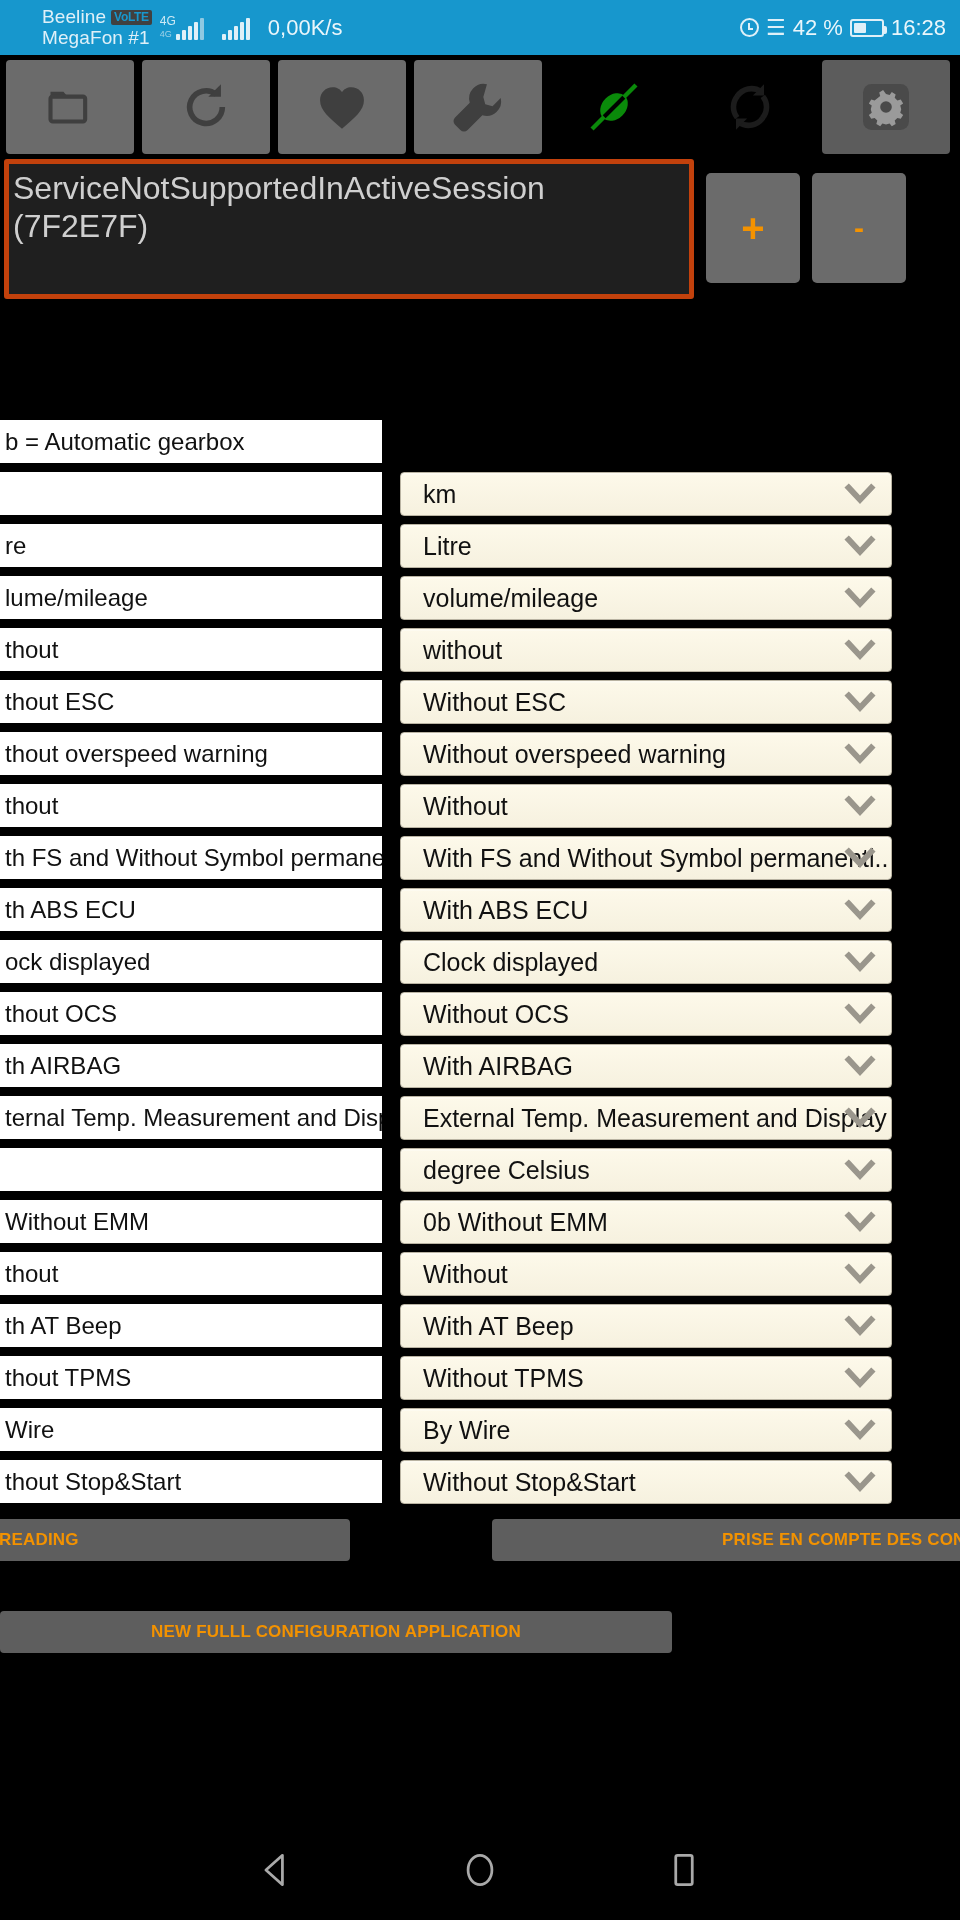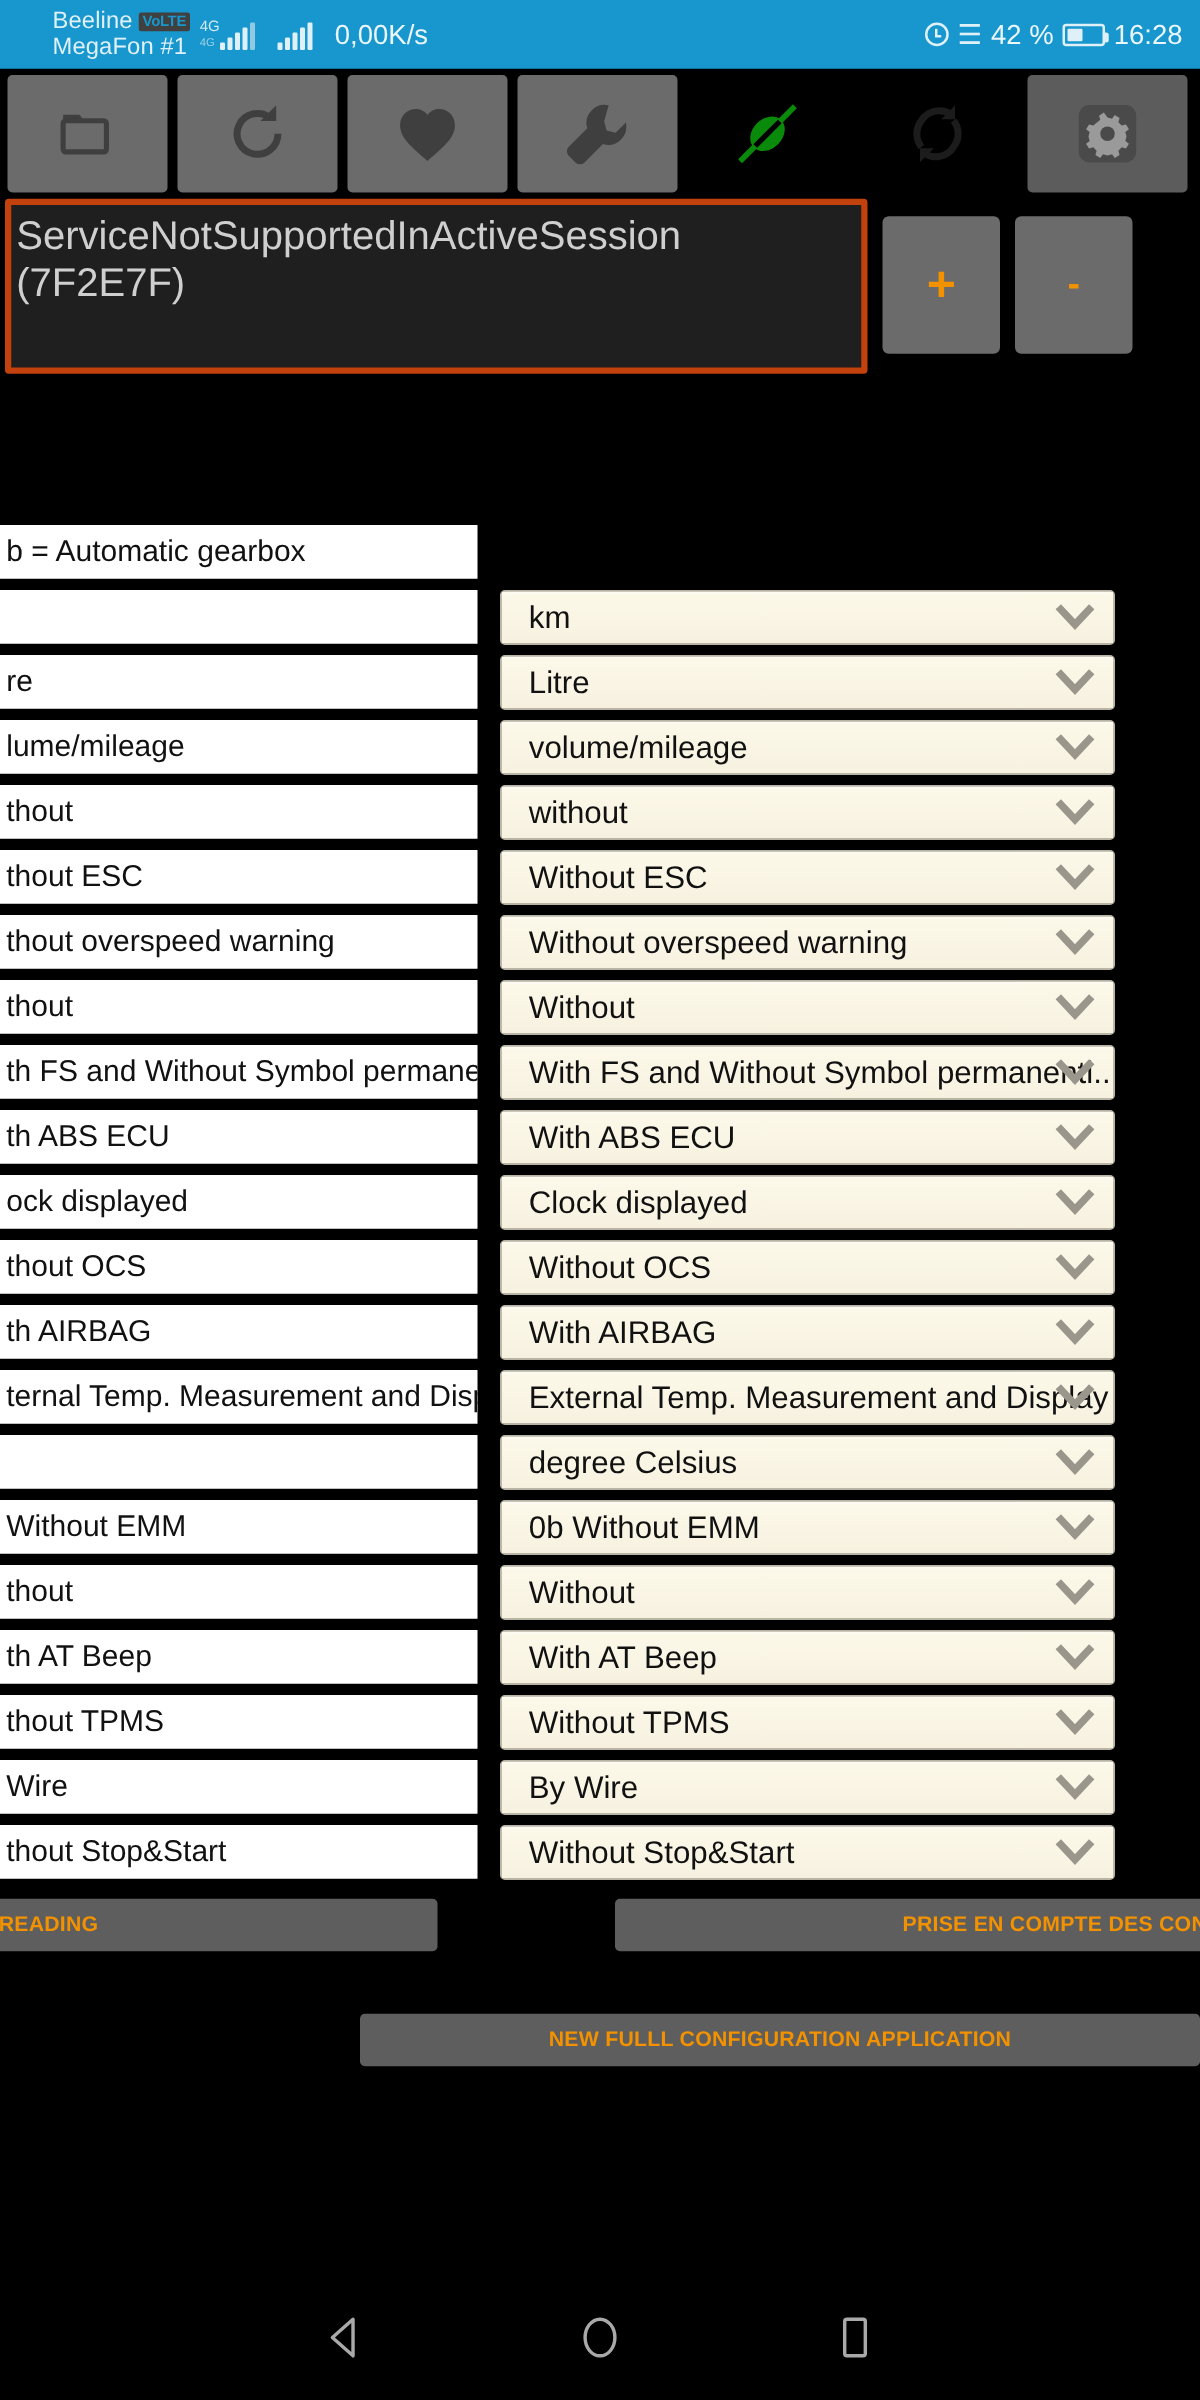--- a/index.html
+++ b/index.html
@@ -139,21 +139,21 @@
     position:absolute; top:7px;
     height:42px; background:#5e5e5e; border-radius:4px;
     color:#f39200; font-size:17px; font-weight:bold;
     display:flex; align-items:center;
     padding:0 18px;
     white-space:nowrap; letter-spacing:.2px;
   }
   .abtn.left{ left:-115px; width:465px; justify-content:flex-start; }
   .abtn.right{ left:492px; width:560px; justify-content:flex-start; padding-left:230px;}
 
-  .actionbar2{ height:120px; display:flex; align-items:center; justify-content:flex-end;}
+  .actionbar2{ height:120px; display:flex; align-items:center; justify-content:flex-start;}
   .abtn-wide{
     width:672px;height:42px;background:#5e5e5e;border-radius:4px;
     color:#f39200;font-size:17px;font-weight:bold;
     display:flex;align-items:center;justify-content:center;
     letter-spacing:.2px;
   }
 
   
   .navbar{
     position:absolute; bottom:0; left:0; width:960px; height:100px;

